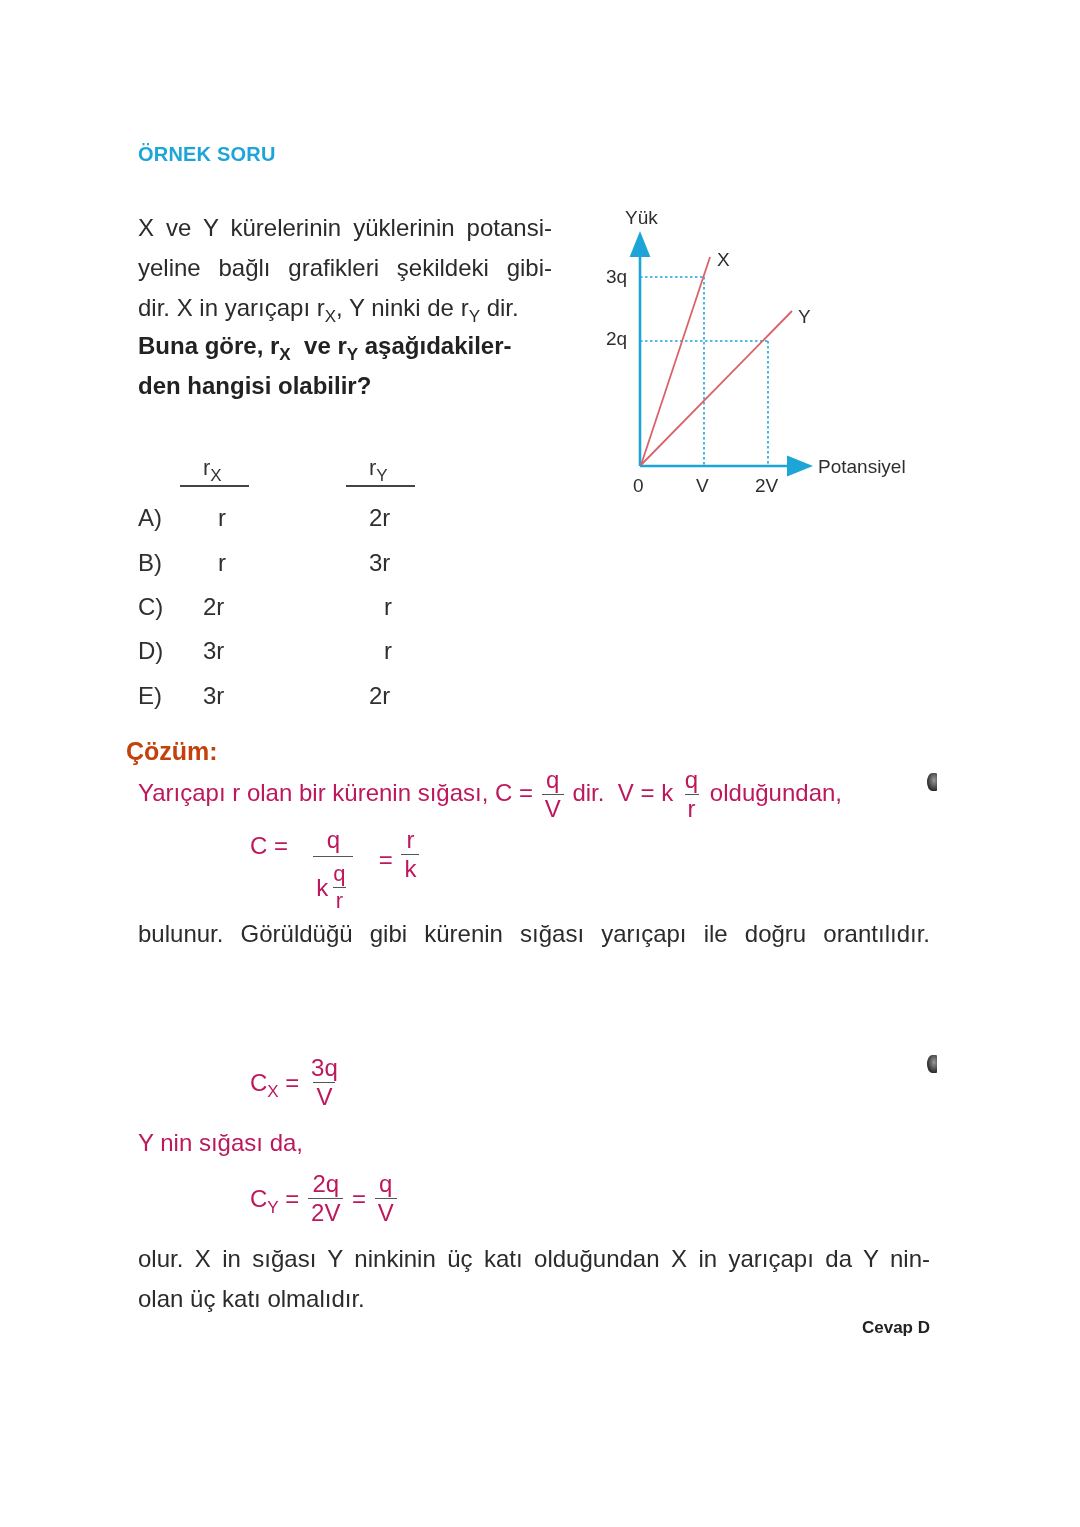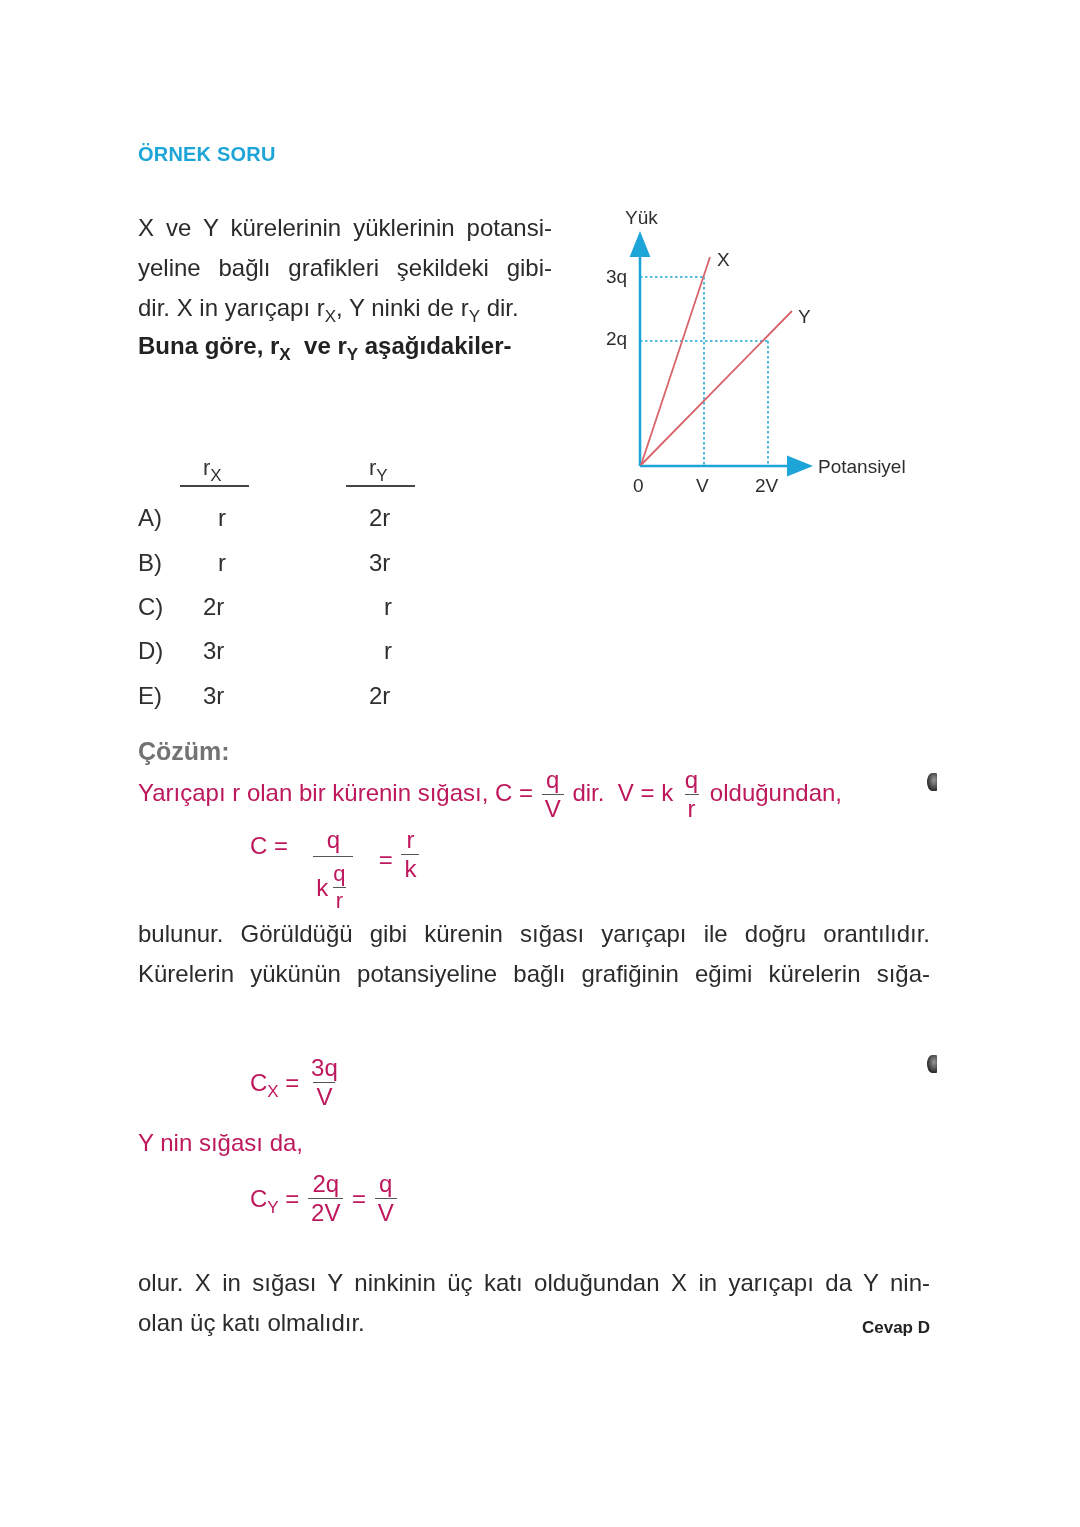--- a/index.html
+++ b/index.html
@@ -8,21 +8,21 @@
       font-family: "Liberation Sans", sans-serif; color: #2a2a2a; overflow: hidden;
     }
     .abs { position: absolute; white-space: nowrap; }
     .title { left: 138px; top: 143px; font-size: 20px; font-weight: bold; color: #1ea5d8; letter-spacing: 0.2px; }
     .para { font-size: 24px; line-height: 40px; color: #2b2b2b; }
     .para .line { display: block; height: 40px; }
     .justify { text-align: justify; text-align-last: justify; }
     .bold { font-weight: bold; color: #222; }
     sub.s { font-size: 17px; vertical-align: -6px; line-height: 0; }
     .sol { font-size: 24px; color: #be185d; }
-    .solhead { left: 138px; top: 737px; font-size: 25px; font-weight: bold; color: #737373; }
+    .solhead { left: 126px; top: 737px; font-size: 25px; font-weight: bold; color: #c2410c; }
     .frac { display: inline-flex; flex-direction: column; align-items: center; vertical-align: middle; margin: 0 2px; line-height: 1; }
     .frac .num { padding: 0 3px 2px; font-size: 24px; }
     .frac .den { padding: 2px 3px 0; font-size: 24px; border-top: 1.5px solid #555; }
     .frac.small .num, .frac.small .den { font-size: 22px; }
     .opt-head { font-size: 22px; color: #333; }
     .opt-rule { position: absolute; height: 2px; background: #444; }
     .opt { font-size: 24px; color: #2f2f2f; }
     .chart-label { font-size: 19px; color: #2e2e2e; }
     .cevap { font-size: 17px; font-weight: bold; color: #222; }
     .blob { position: absolute; width: 10px; height: 18px; background: radial-gradient(ellipse at 70% 40%, #9a9a9a, #2a2a2a 70%); border-radius: 60% 10% 10% 60%; }
@@ -33,20 +33,21 @@
 <div class="abs title">ÖRNEK SORU</div>
 
 <div class="abs para" style="left:138px; top:192px; width:414px;margin-top:16px;">
   <span class="line justify">X ve Y kürelerinin yüklerinin potansi-</span>
   <span class="line justify">yeline bağlı grafikleri şekildeki gibi-</span>
   <span class="line"><span>dir. X in yarıçapı r</span><sub class="s">X</sub><span>, Y ninki de r</span><sub class="s">Y</sub><span> dir.</span></span>
 </div>
 
 <div class="abs para bold" style="left:138px; top:326px;">
   <span class="line"><span>Buna göre, r</span><sub class="s">X</sub><span style="white-space:pre;">  ve r</span><sub class="s">Y</sub><span> aşağıdakiler-</span></span>
+  <span class="line">den hangisi olabilir?</span>
 </div>
 
 <svg class="abs" style="left:590px; top:200px;" width="350" height="310" viewBox="590 200 350 310">
   <defs>
     <marker id="arrowBlue" markerWidth="10" markerHeight="10" refX="5" refY="5" orient="auto">
       <path d="M0,1 L10,5 L0,9 Z" fill="#1ea5d8"></path>
     </marker>
   </defs>
 
   <g stroke="#1ea5d8" stroke-width="1.6" stroke-dasharray="2.5,2.5" fill="none">
@@ -134,21 +135,20 @@
   </span>
   <span style="vertical-align:top; position:relative; top:16px;">=</span>
   <span class="frac" style="vertical-align:top; margin-top:-2px;">
       <span class="num">r</span>
       <span class="den">k</span>
     </span>
 </div>
 
 <div class="abs para" style="left:138px; top:914px; width:792px;">
   <span class="line justify">bulunur. Görüldüğü gibi kürenin sığası yarıçapı ile doğru orantılıdır.</span>
-  <span class="line justify">Kürelerin yükünün potansiyeline bağlı grafiğinin eğimi kürelerin sığa-</span>
 </div>
 
 <div class="abs sol" style="left:250px; top:1056px;">
   <span style="vertical-align:middle;"><span>C</span><sub class="s">X</sub></span>
   <span style="vertical-align:middle;">=</span>
   <span class="frac">
       <span class="num">3q</span>
       <span class="den">V</span>
     </span>
 </div>
@@ -162,21 +162,21 @@
       <span class="num">2q</span>
       <span class="den">2V</span>
     </span>
   <span style="vertical-align:middle;">=</span>
   <span class="frac">
       <span class="num">q</span>
       <span class="den">V</span>
     </span>
 </div>
 
-<div class="abs para" style="left:138px; top:1239px; width:792px;margin-top:24px;">
+<div class="abs para" style="left:138px; top:1239px; width:792px;">
   <span class="line justify">olur. X in sığası Y ninkinin üç katı olduğundan X in yarıçapı da Y nin-</span>
   <span class="line">olan üç katı olmalıdır.</span>
 </div>
 
 <div class="abs cevap" style="right:150px; top:1318px;">Cevap D</div>
 
 <div class="blob" style="left:927px; top:773px;"></div>
 <div class="blob" style="left:927px; top:1055px;"></div>
 
 </body></html>

